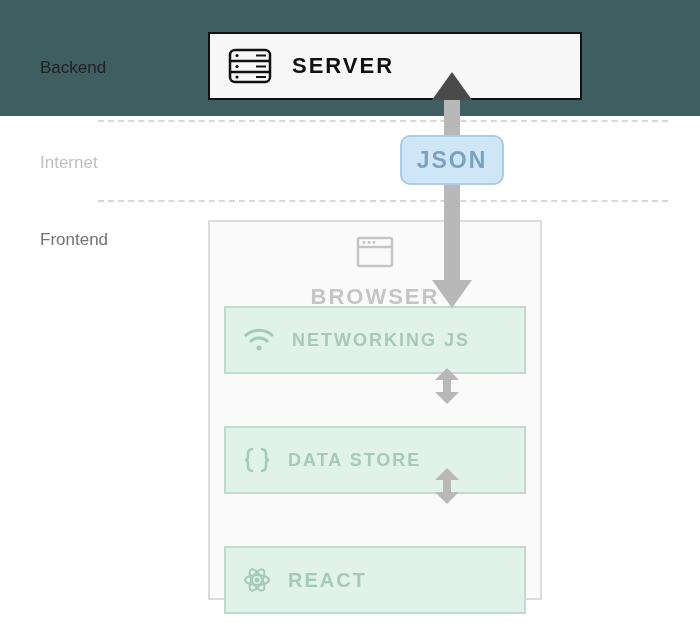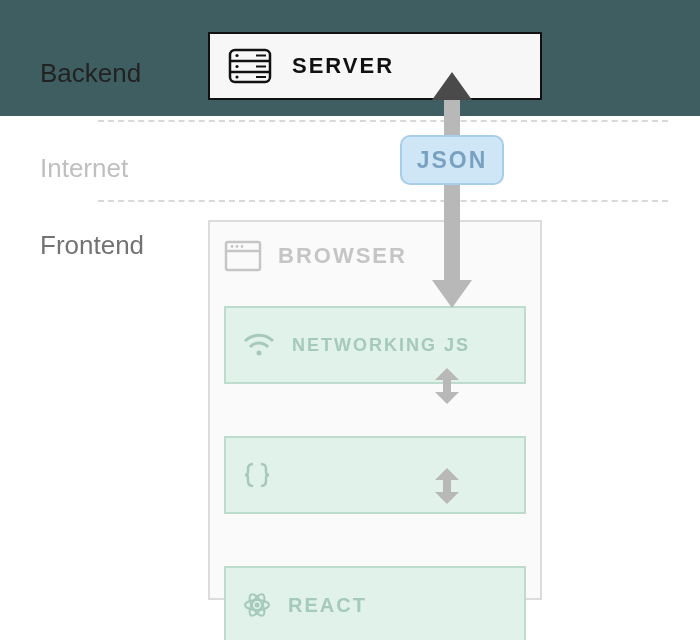--- a/index.html
+++ b/index.html
@@ -12,41 +12,41 @@
     overflow: hidden;
   }
   .backend-band {
     position: absolute;
     left: 0; top: 0;
     width: 700px; height: 116px;
     background: #3f5e61;
   }
   .section-label {
     position: absolute;
-    font-size: 26px;
+    font-size: 17px;
     color: #222;
     font-weight: 400;
   }
   .label-backend { left: 40px; top: 58px; }
   .label-internet { left: 40px; top: 153px; color: #bfbfbf; }
   .label-frontend { left: 40px; top: 230px; color: #737373; }
 
   .divider {
     position: absolute;
     left: 98px;
     width: 570px;
     border-top: 2px dashed #d8d8d8;
   }
   .div1 { top: 120px; }
   .div2 { top: 200px; }
 
   .server-box {
     position: absolute;
     left: 208px; top: 32px;
-    width: 334px; height: 68px;
+    width: 374px; height: 68px;
     background: #f7f7f7;
     border: 2px solid #111;
     display: flex;
     align-items: center;
     padding-left: 18px;
     gap: 20px;
   }
   .box-title {
     font-family: "Arial Black", Arial, sans-serif;
     font-weight: 800;
@@ -80,26 +80,27 @@
     width: 334px; height: 380px;
     border: 2px solid #dcdcdc;
     background: #fafafa;
     padding: 14px;
   }
   .browser-header {
     display: flex;
     align-items: center;
     gap: 16px;
     height: 40px;
+    flex-direction: column;
   }
 
   .stack-box {
     margin-top: 18px;
     width: 302px;
-    height: 78px;
+    height: 68px;
     background: #e0f2e9;
     border: 2px solid #bddccd;
     display: flex;
     align-items: center;
     padding-left: 16px;
     gap: 16px;
   }
   .stack-gap { height: 34px; }
 
   
@@ -189,20 +190,21 @@
 
   <div class="stack-gap"></div>
 
   <div class="stack-box">
     <span class="icon braces-icon">
       <svg viewBox="0 0 30 28" width="30" height="28">
         <path d="M11 3 Q6 3 6 8 L6 11 Q6 14 3 14 Q6 14 6 17 L6 20 Q6 25 11 25" fill="none" stroke="#a5c9ba" stroke-width="2.5"></path>
         <path d="M19 3 Q24 3 24 8 L24 11 Q24 14 27 14 Q24 14 24 17 L24 20 Q24 25 19 25" fill="none" stroke="#a5c9ba" stroke-width="2.5"></path>
       </svg>
     </span>
+    <span class="box-title mint" style="font-size:18px;">DATA STORE</span>
   </div>
 
   <div class="stack-gap"></div>
 
   <div class="stack-box">
     <span class="icon atom-icon">
       <svg viewBox="0 0 30 30" width="30" height="30">
         <circle cx="15" cy="15" r="2.5" fill="#a5c9ba"></circle>
         <ellipse cx="15" cy="15" rx="12" ry="5" fill="none" stroke="#a5c9ba" stroke-width="2"></ellipse>
         <ellipse cx="15" cy="15" rx="12" ry="5" fill="none" stroke="#a5c9ba" stroke-width="2" transform="rotate(60 15 15)"></ellipse>

